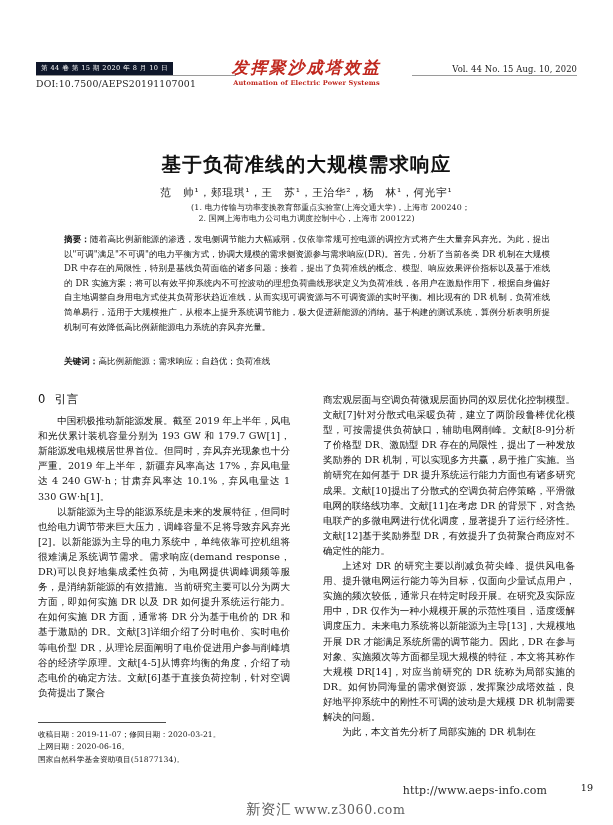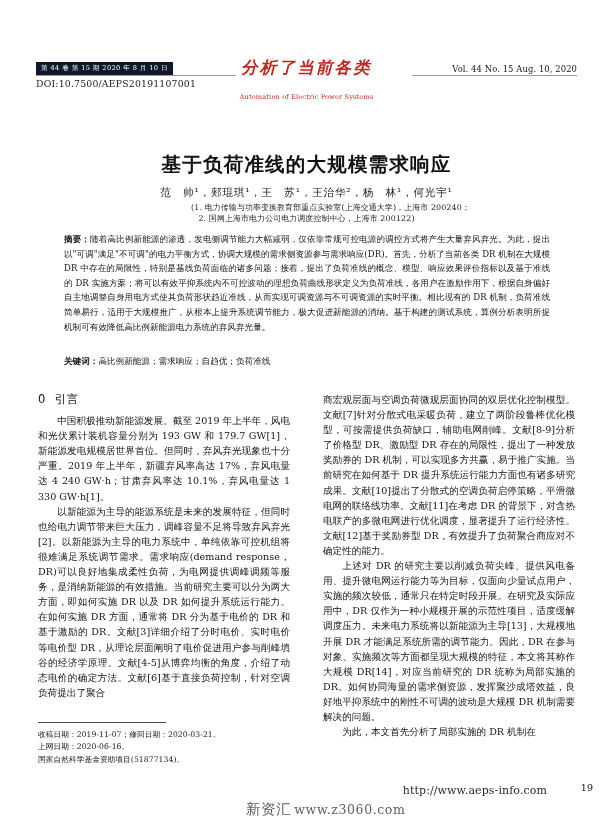--- a/index.html
+++ b/index.html
@@ -66,25 +66,25 @@
     font-family: "DejaVu Serif", "Liberation Serif", serif;
     font-size: 16.5px;
     font-weight: bold;
     color: #c0281f;
     letter-spacing: 2.2px;
     line-height: 20px;
     font-style: italic;
   }
   .journal-en {
     font-size: 6.6px;
-    font-weight: normal;
+    font-weight: bold;
     color: #c0281f;
     letter-spacing: 0.15px;
     line-height: 9px;
-    margin-top: 15px;
+    margin-top: 1px;
   }
   .vol-en {
     position: absolute;
     right: 36px;
     top: 2px;
     font-size: 8.4px;
     color: #171717;
     white-space: nowrap;
     letter-spacing: 0.1px;
   }
@@ -239,21 +239,21 @@
 
   <div class="masthead">
     <div class="rule-left"></div>
     <div class="rule-right"></div>
 
     <div class="issue-badge">第 44 卷  第 15 期  2020 年 8 月 10 日</div>
 
     <div class="doi-line">DOI:10.7500/AEPS20191107001</div>
 
     <div class="journal-block">
-      <div class="journal-cn">分析了当前各类</div>
+      <div class="journal-cn">发挥聚沙成塔效益</div>
       <div class="journal-en">Automation of Electric Power Systems</div>
     </div>
 
     <div class="vol-en">Vol. 44 No. 15 Aug. 10, 2020</div>
   </div>
 
   <div class="title">基于负荷准线的大规模需求响应</div>
 
   <div class="authors">范　帅¹，郏琨琪¹，王　苏¹，王治华²，杨　林¹，何光宇¹</div>
 

